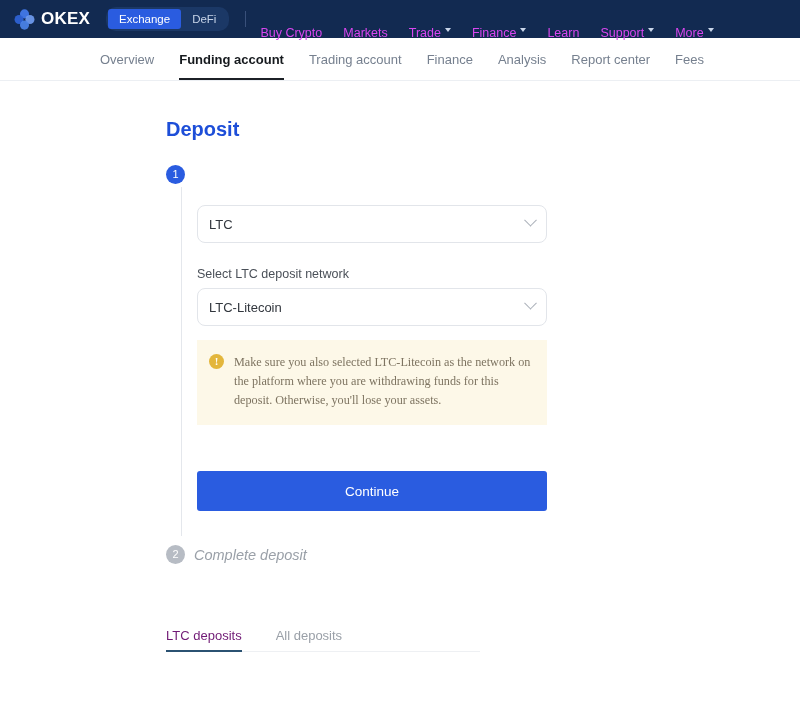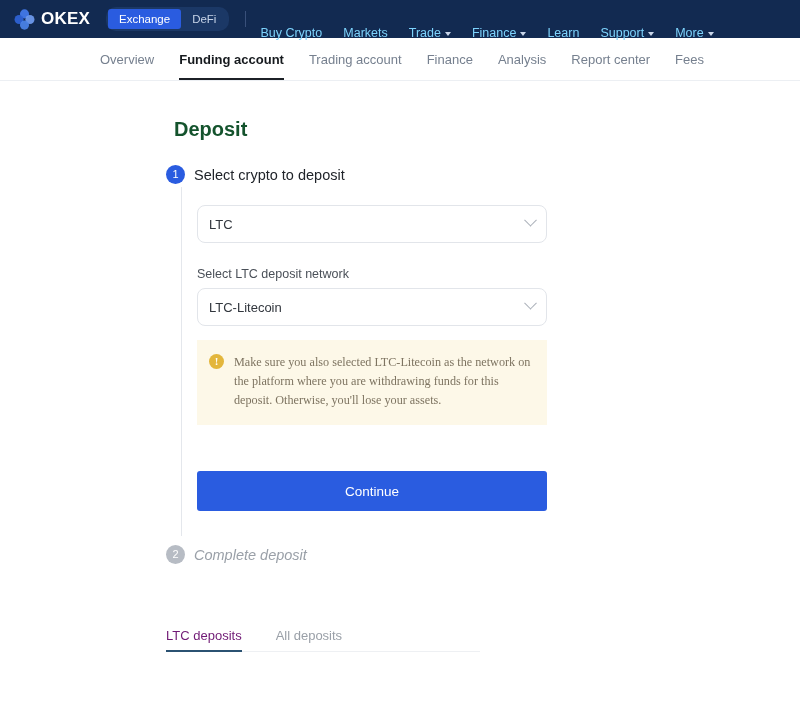--- a/index.html
+++ b/index.html
@@ -41,22 +41,22 @@
     color: #c7d4e8;
     line-height: 14px;
   }
   .seg-item.active { background: #2a5ce0; color: #ffffff; }
   .nav-divider {
     width: 1px; height: 16px; background: #3a5party; background: #39507a;
     margin: 0 14px 0 2px;
   }
   .nav-links { display: flex; align-items: center; gap: 21px; }
   .nav-link {
-    display: flex; align-items: center; gap: 4px;
-    color: #7dd3fc; font-size: 12.5px; margin-top: 28px;
+    display: flex; align-items: flex-start; gap: 4px;
+    color: #d946ef; font-size: 12.5px; margin-top: 28px;
   }
   .caret {
     width: 0; height: 0;
     border-left: 3.5px solid transparent;
     border-right: 3.5px solid transparent;
     border-top: 4px solid #c9d6ea;
     margin-top: 2px;
   }
 
   
@@ -79,22 +79,22 @@
   .subnav-item.active { color: #161a1e; font-weight: bold; }
   .subnav-item.active::after {
     content: "";
     position: absolute; left: 0; right: 0; bottom: 0;
     height: 2px; background: #1c2026;
   }
 
   
   .page { padding: 0 0 0 166px; }
   .page-title {
-    font-size: 20px; font-weight: bold; color: #14532d;
-    margin: 37px 0 0 8px;
+    font-size: 20px; font-weight: bold; color: #1d4ed8;
+    margin: 37px 0 0 0;
   }
 
   .steps { margin-top: 24px; position: relative; }
   .step-line {
     position: absolute;
     left: 15px; top: 22px; bottom: 28px;
     width: 1px; background: #e4e7ec;
   }
   .step-head { display: flex; align-items: center; gap: 9px; position: relative; }
   .step-badge {
@@ -253,21 +253,20 @@
 </div>
 
 <div class="page">
   <h1 class="page-title">Deposit</h1>
 
   <div class="steps">
     <div class="step-line"></div>
 
     <div class="step-head">
       <div class="step-badge">1</div>
-      <div class="step-title">Select crypto to deposit</div>
     </div>
 
     <div class="step-body">
       <div class="field-wrap">
         <div class="select">
           <span>LTC</span>
           <span class="chev"></span>
         </div>
       </div>
 

